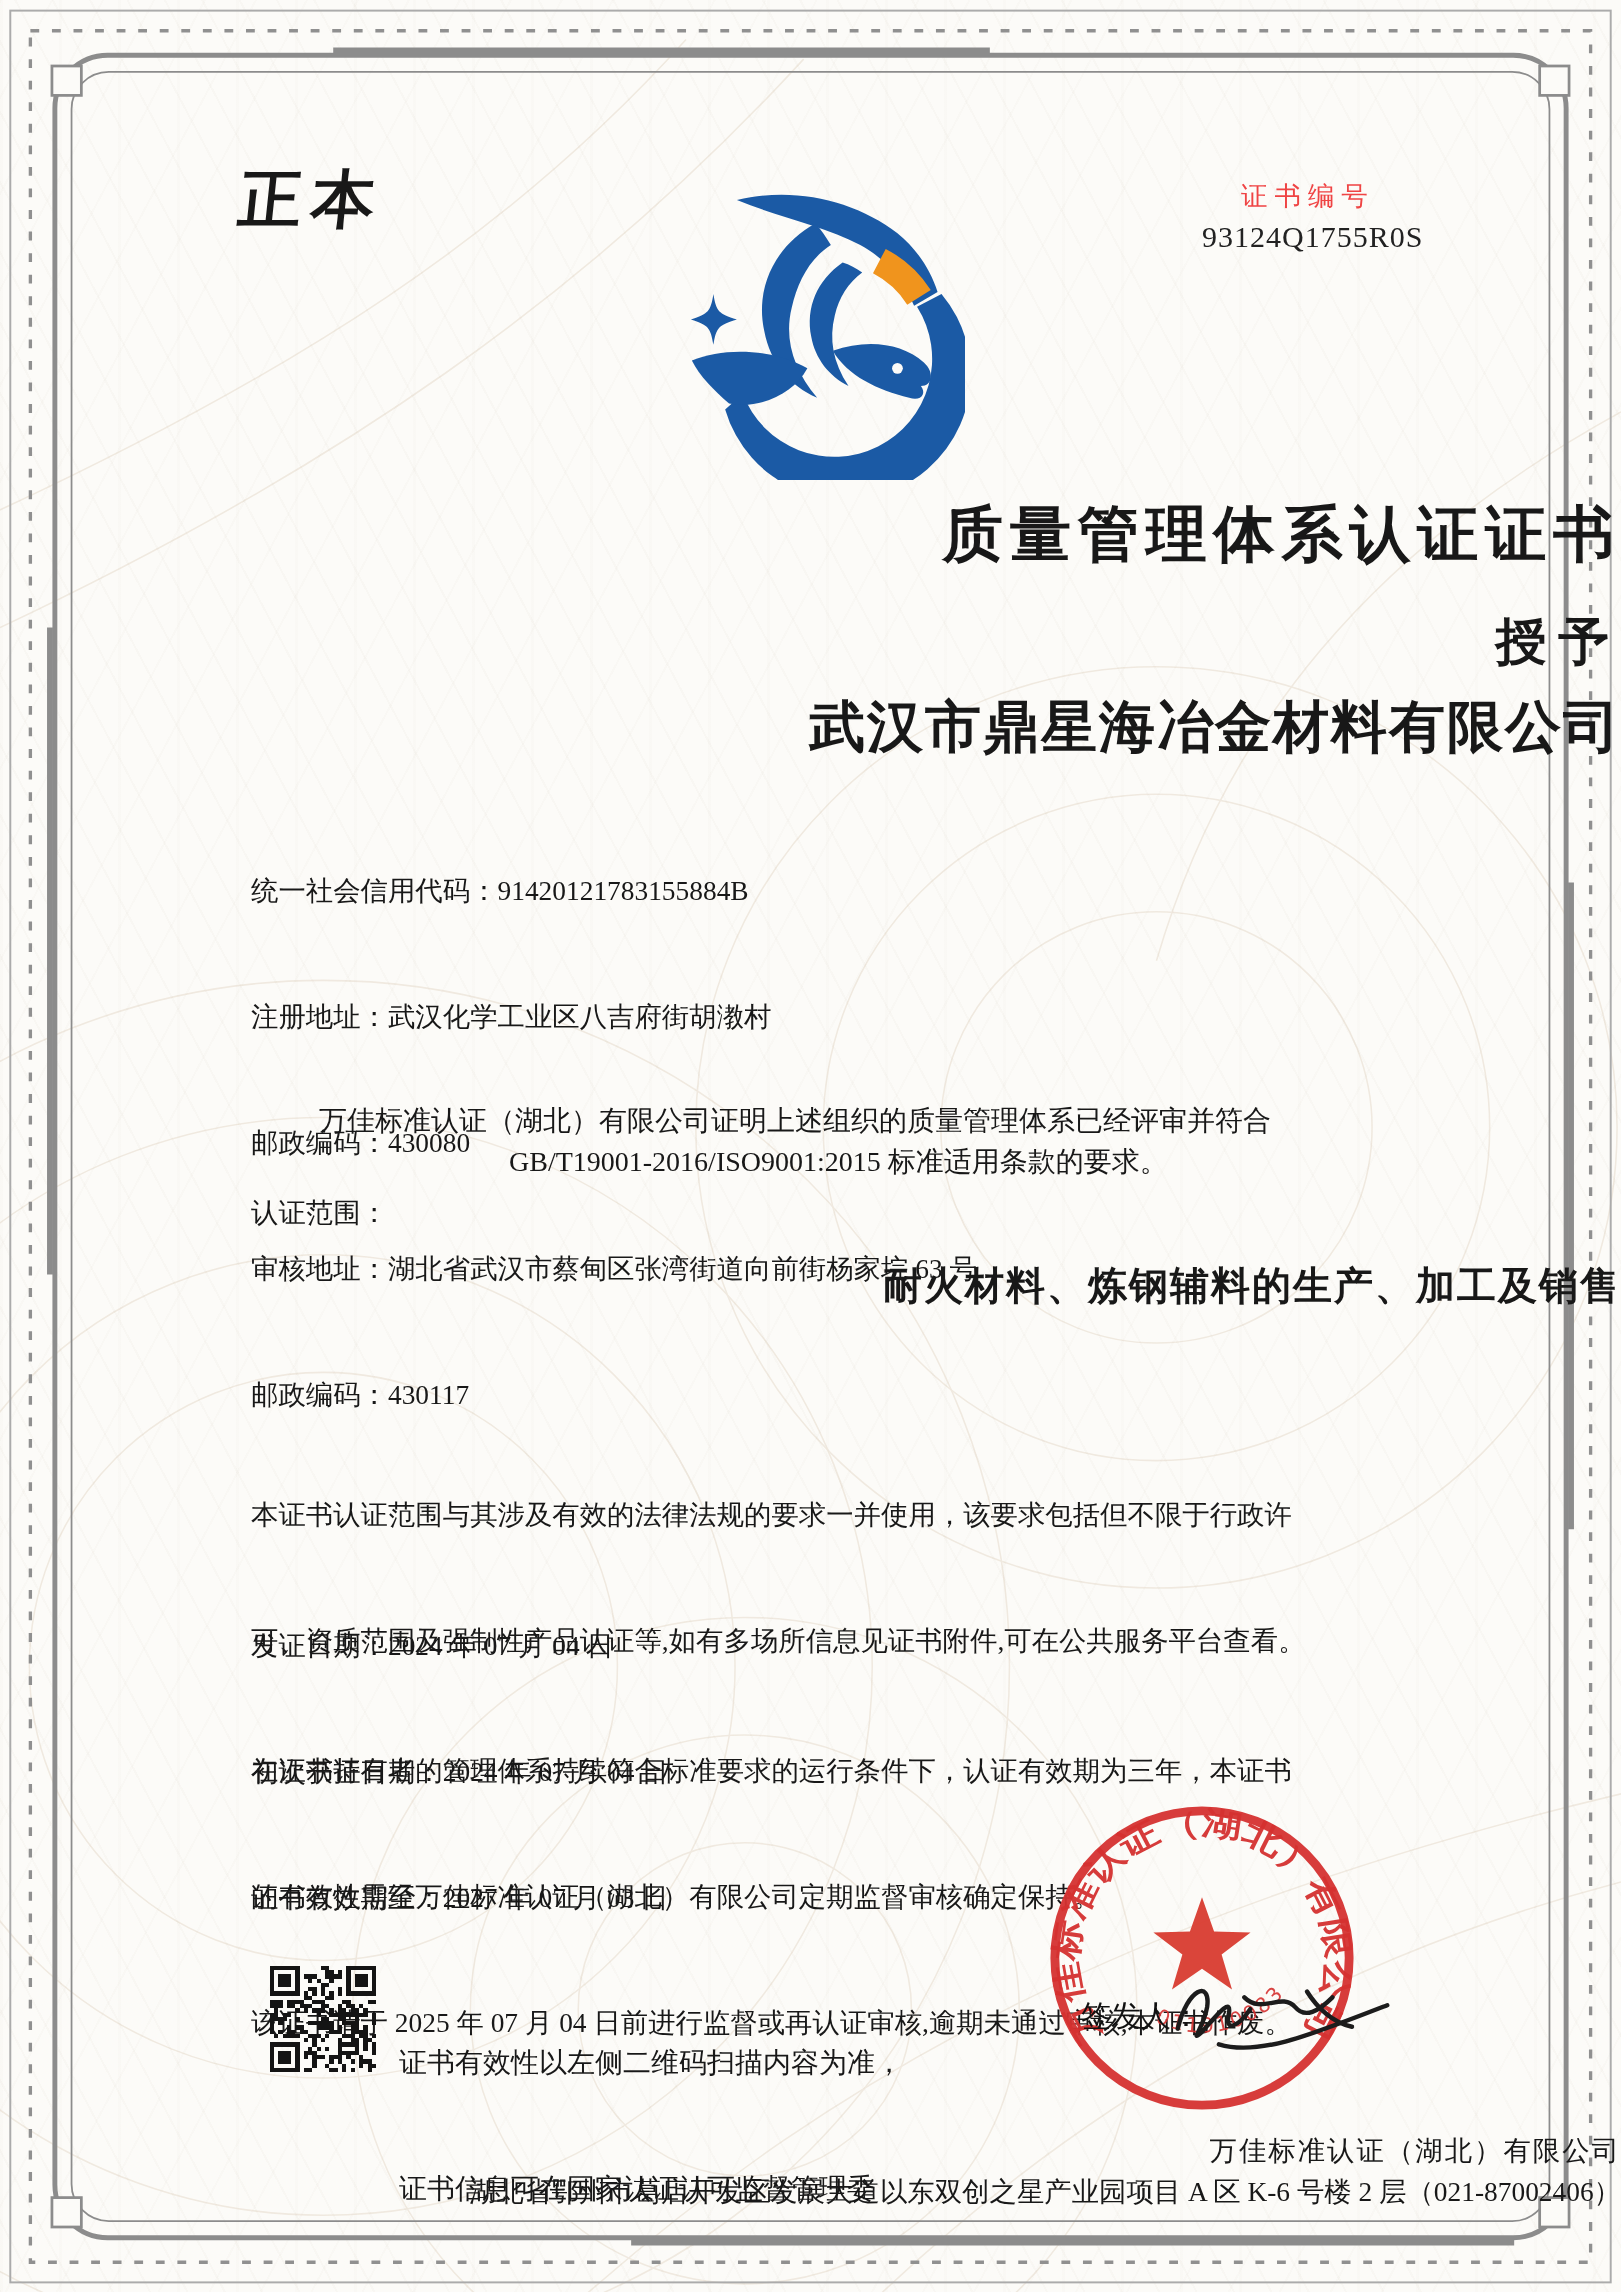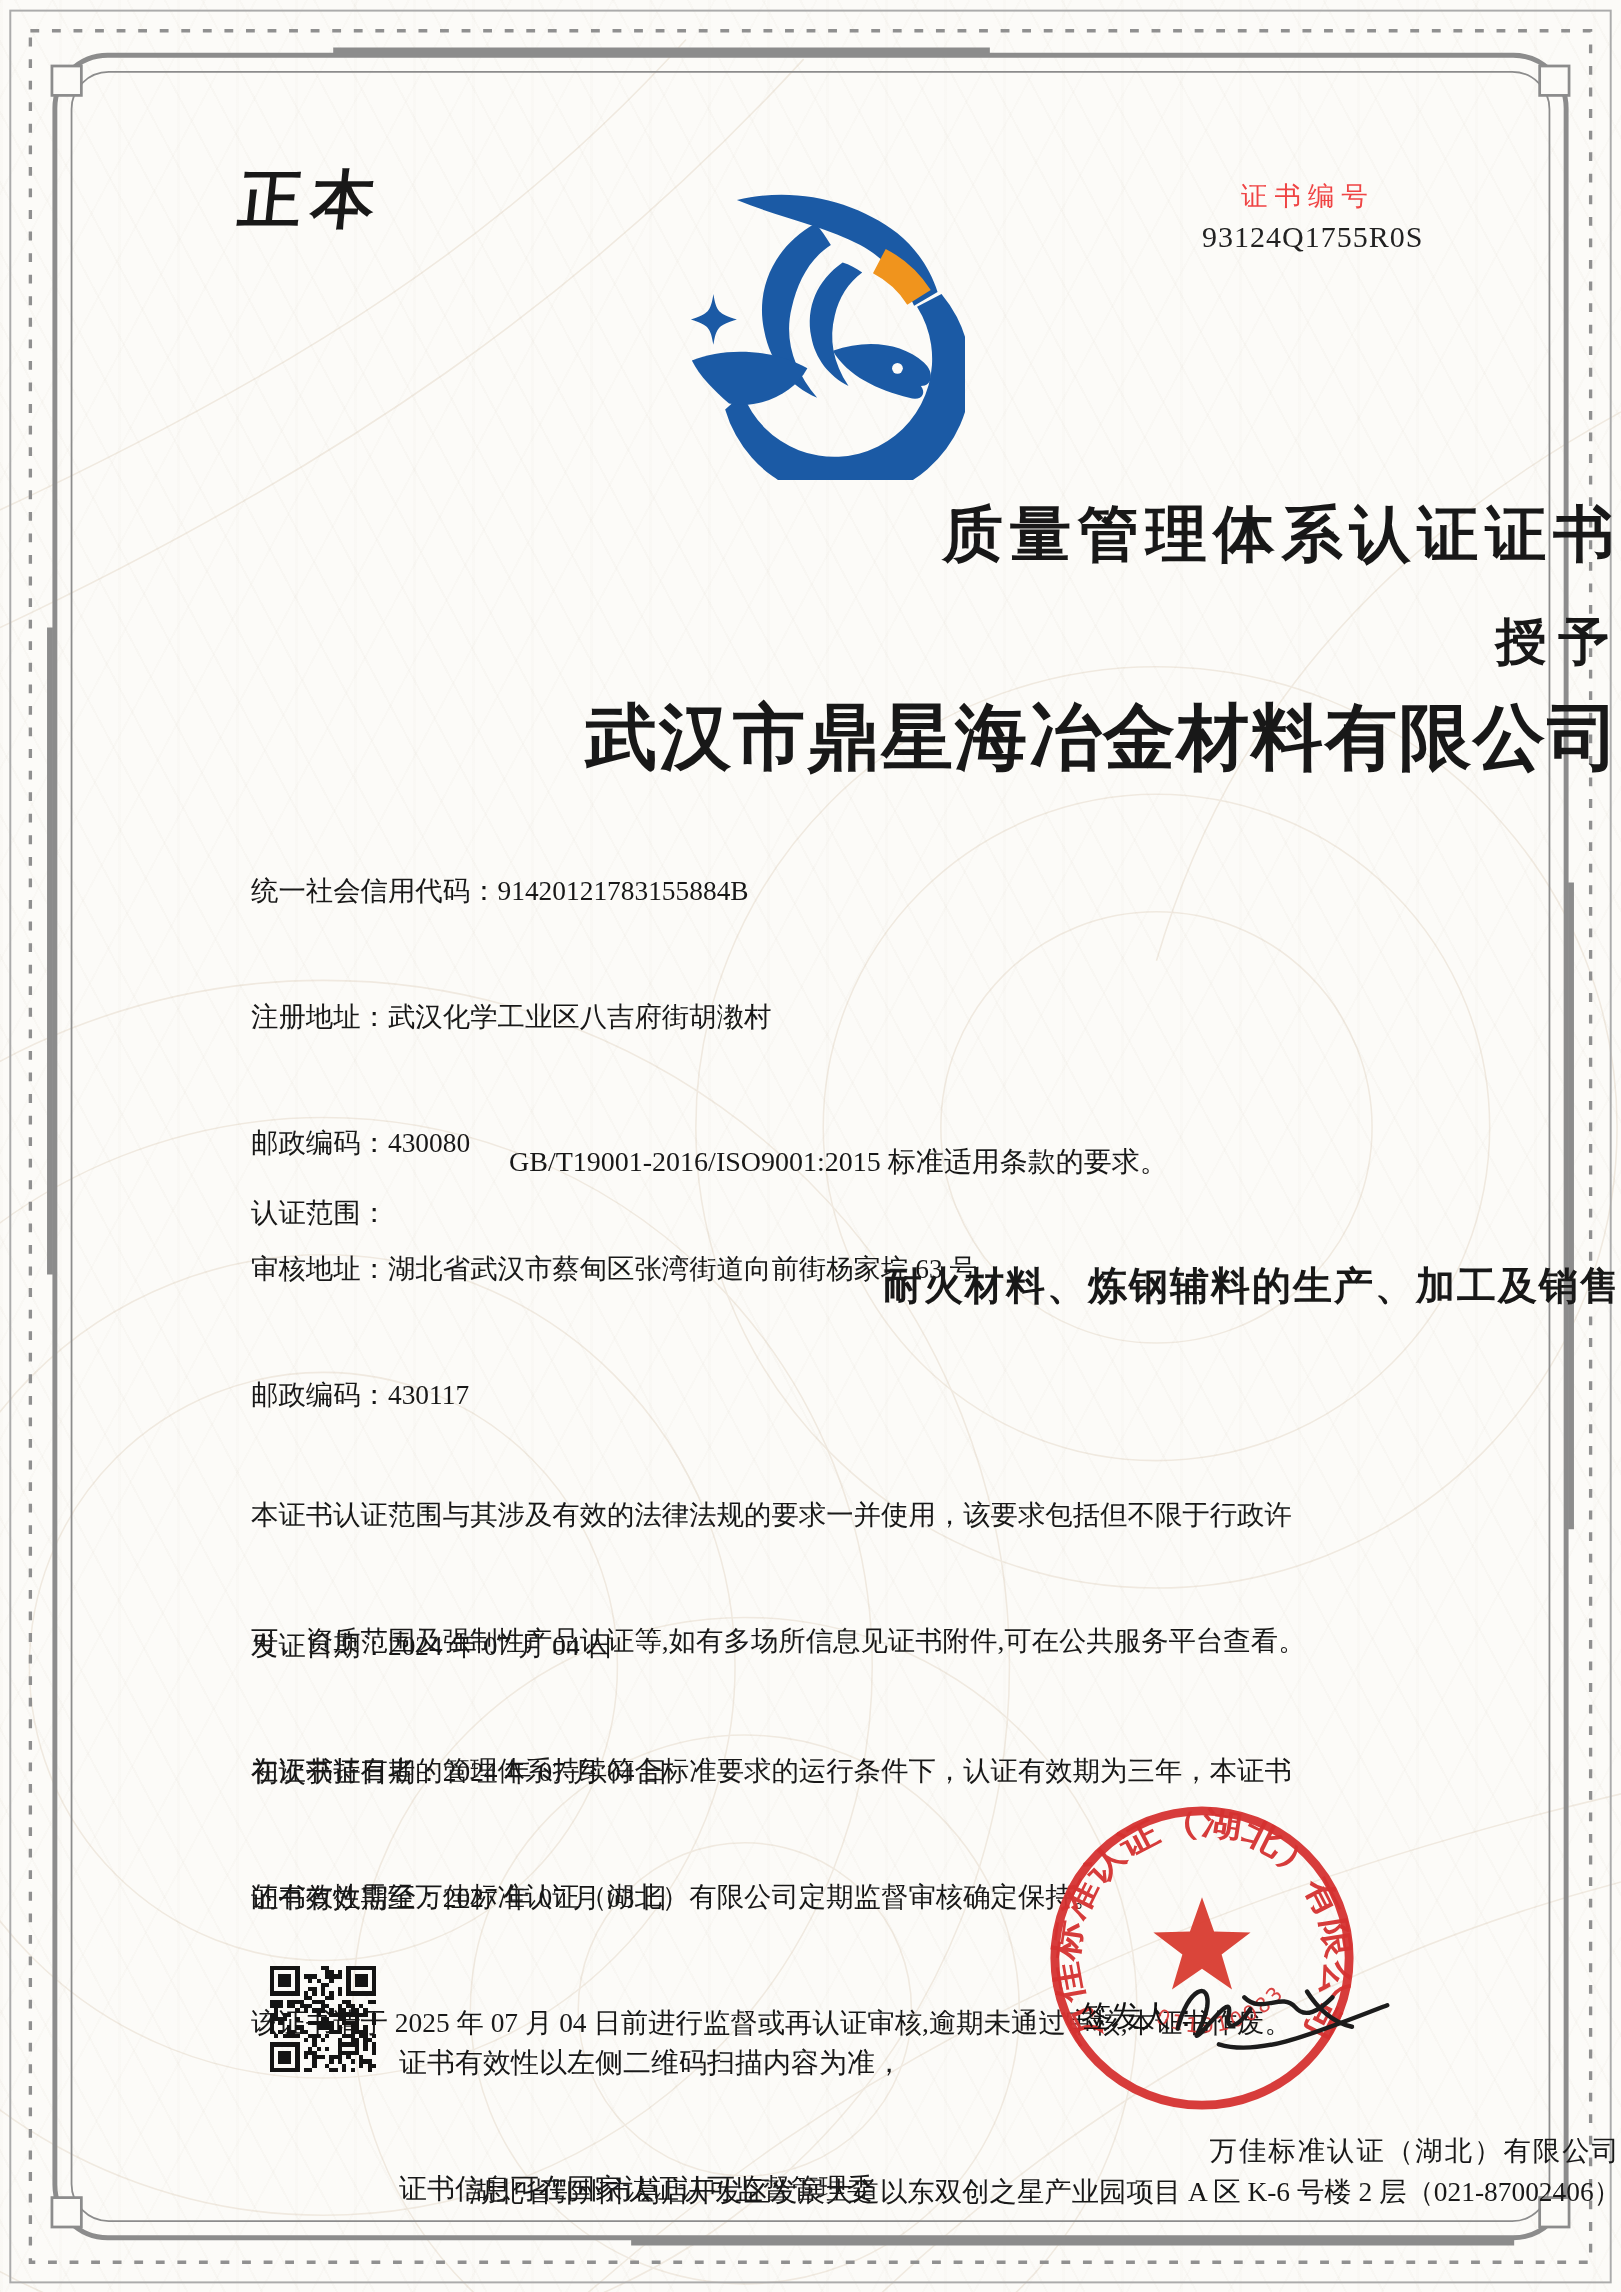--- a/index.html
+++ b/index.html
@@ -16,21 +16,21 @@
       repeating-linear-gradient(90deg, rgba(190,178,158,0.035) 0 2.9px, transparent 2.9px 59px);
   }
   .abs{position:absolute;}
   .ctr{left:0;width:100%;text-align:right;}
   .copy-label{left:239px;top:157px;font-size:63px;font-weight:bold;letter-spacing:9.8px;transform:skewX(-6deg);}
   .certno-label{left:1241px;top:178px;font-size:26.5px;letter-spacing:6.9px;color:#ef4444;}
   .certno-value{left:1202px;top:220px;font-size:30px;letter-spacing:1px;color:#222;}
   .logo{left:686px;top:194px;}
   .title{top:494px;font-size:61px;font-weight:bold;letter-spacing:6.9px;}
   .award{top:608px;font-size:51px;font-weight:bold;letter-spacing:11.8px;}
-  .company{top:690px;font-size:72px;font-weight:bold;letter-spacing:2px;}
+  .company{top:690px;font-size:56px;font-weight:bold;letter-spacing:2px;}
   .bodytxt{font-size:27.4px;line-height:42px;white-space:pre;}
   .details{left:251px;top:786px;}
   .stmt1{left:319px;top:1102px;font-size:28px;}
   .stmt2{left:464px;top:1143px;font-size:28px;margin-left:45px;}
   .scope-label{left:251px;top:1195px;font-size:27.4px;}
   .scope-text{top:1259px;font-size:39px;font-weight:bold;letter-spacing:2px;}
   .usage{left:251px;top:1410px;}
   .dates{left:251px;top:1541px;}
   .validity{left:251px;top:1666px;}
   .qr{left:270px;top:1966px;}
@@ -101,20 +101,21 @@
   <div class="abs ctr company">武汉市鼎星海冶金材料有限公司</div>
 
   <div class="abs details bodytxt">
     <div>统一社会信用代码：91420121783155884B</div>
     <div>注册地址：武汉化学工业区八吉府街胡漖村</div>
     <div>邮政编码：430080</div>
     <div>审核地址：湖北省武汉市蔡甸区张湾街道向前街杨家垸 63 号</div>
     <div>邮政编码：430117</div>
   </div>
 
+  <div class="abs stmt1">万佳标准认证（湖北）有限公司证明上述组织的质量管理体系已经评审并符合</div>
   <div class="abs stmt2">GB/T19001-2016/ISO9001:2015 标准适用条款的要求。</div>
 
   <div class="abs scope-label">认证范围：</div>
   <div class="abs ctr scope-text">耐火材料、炼钢辅料的生产、加工及销售</div>
 
   <div class="abs usage bodytxt">
     <div>本证书认证范围与其涉及有效的法律法规的要求一并使用，该要求包括但不限于行政许</div>
     <div>可、资质范围及强制性产品认证等,如有多场所信息见证书附件,可在公共服务平台查看。</div>
   </div>
 

